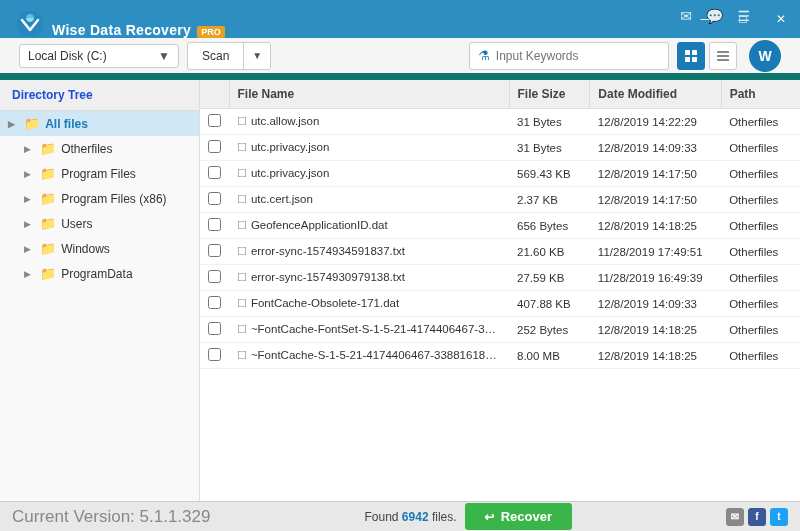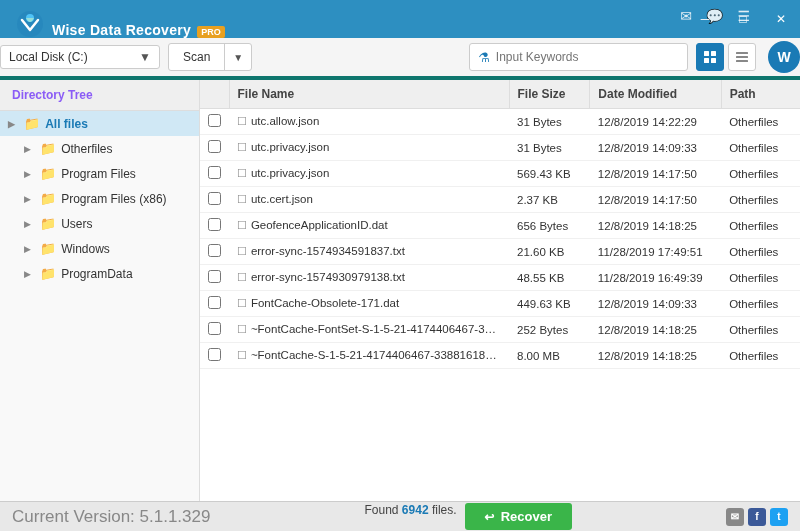--- a/index.html
+++ b/index.html
@@ -73,23 +73,23 @@
       font-size: 12px;
       cursor: pointer;
     }
 
     
     .toolbar {
       background: #f5f5f5;
       height: 42px;
       display: flex;
       align-items: center;
-      padding: 0 0;
+      padding: 0 19px;
       gap: 8px;
-      border-bottom: 4px solid #0f766e;
+      border-bottom: 7px solid #0f766e;
     }
     .drive-select {
       display: flex;
       align-items: center;
       background: white;
       border: 1px solid #ccc;
       border-radius: 3px;
       padding: 4px 8px;
       width: 160px;
       cursor: pointer;
@@ -198,21 +198,21 @@
     .sidebar {
       width: 200px;
       border-right: 1px solid #ddd;
       background: #f9f9f9;
       overflow-y: auto;
       flex-shrink: 0;
     }
     .sidebar-header {
       padding: 8px 12px;
       font-size: 12px;
-      color: #8b5cf6;
+      color: #1d4ed8;
       font-weight: 600;
       border-bottom: 1px solid #ddd;
       background: #efefef;
     }
     .tree-item {
       display: flex;
       align-items: center;
       padding: 5px 8px;
       cursor: pointer;
       font-size: 12px;
@@ -520,32 +520,32 @@
       <td class="col-date">11/28/2019 17:49:51</td>
       <td class="col-path">Otherfiles</td>
     </tr>
           <tr>
       <td class="checkbox-cell">
         <input type="checkbox" class="file-checkbox" style="">
       </td>
       <td class="col-name">
         <span class="file-icon-span">☐</span>error-sync-1574930979138.txt
       </td>
-      <td class="col-size">48.55 KB</td>
+      <td class="col-size">27.59 KB</td>
       <td class="col-date">11/28/2019 16:49:39</td>
       <td class="col-path">Otherfiles</td>
     </tr>
           <tr>
       <td class="checkbox-cell">
         <input type="checkbox" class="file-checkbox" style="">
       </td>
       <td class="col-name">
         <span class="file-icon-span">☐</span>FontCache-Obsolete-171.dat
       </td>
-      <td class="col-size">449.63 KB</td>
+      <td class="col-size">407.88 KB</td>
       <td class="col-date">12/8/2019 14:09:33</td>
       <td class="col-path">Otherfiles</td>
     </tr>
           <tr>
       <td class="checkbox-cell">
         <input type="checkbox" class="file-checkbox" style="">
       </td>
       <td class="col-name">
         <span class="file-icon-span">☐</span>~FontCache-FontSet-S-1-5-21-4174406467-3388161859-22
       </td>
@@ -564,21 +564,21 @@
       <td class="col-date">12/8/2019 14:18:25</td>
       <td class="col-path">Otherfiles</td>
     </tr>
         </tbody>
     </table>
   </div>
 </div>
 
 <div class="bottom-bar">
   <span class="version-text">Current Version: 5.1.1.329</span>
-  <div style="display:flex;gap:8px;">
+  <div style="display:flex;align-items:center;gap:8px;">
     <span class="status-found">
       <span>Found </span><span class="found-count">6942</span><span> files.</span>
     </span>
     <button class="recover-btn">
       <span class="recover-icon">↩</span>
       <span>Recover</span>
     </button>
   </div>
   <div class="social-icons">
     <div class="social-icon email">✉</div>

